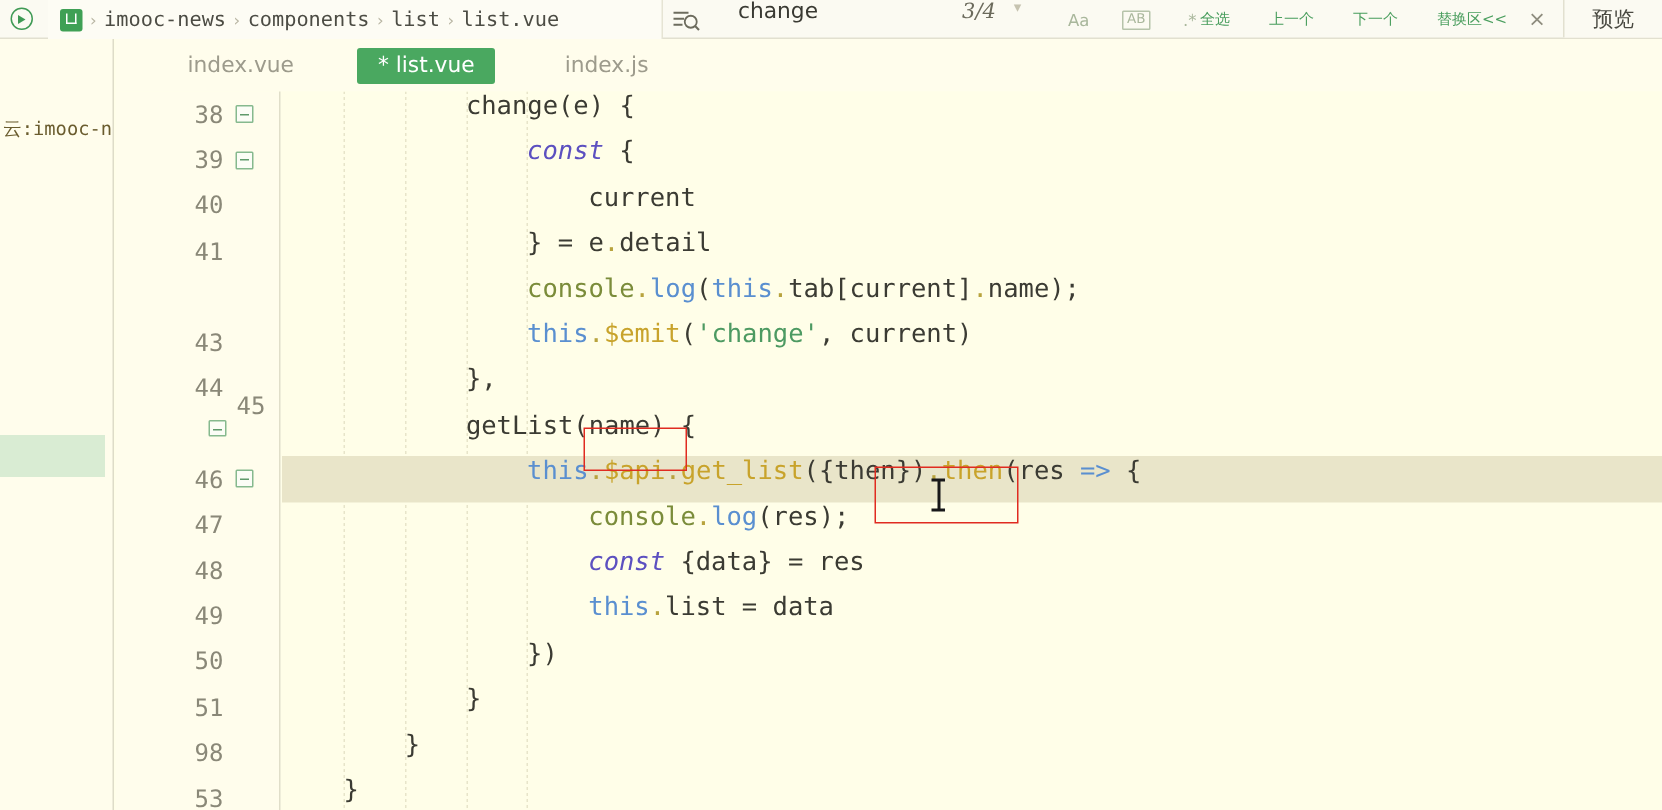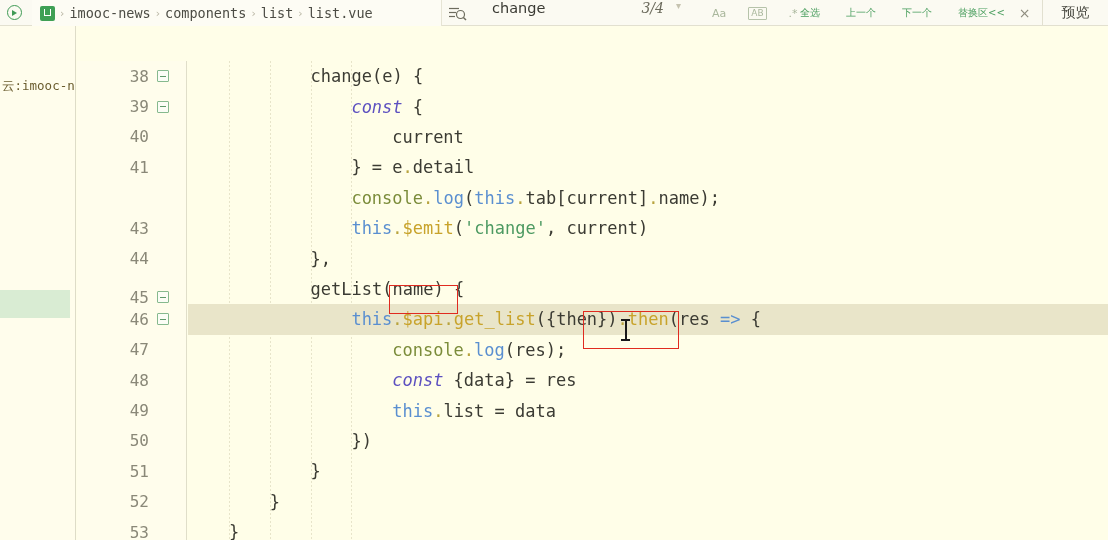--- a/index.html
+++ b/index.html
@@ -266,21 +266,21 @@
     overflow: hidden;
   }
   .activeline {
     position: absolute;
     left: -188px; width: 1108px; height: 30.4px;
     background: #e9e5c9;
   }
   .cline {
     position: absolute;
     left: 0; height: 30.4px;
-    display: flex; align-items: center;
+    display: flex; 
     font-family: "DejaVu Sans Mono", monospace;
     font-size: 17px;
     color: #3b3b33;
     white-space: pre;
     letter-spacing: 0px;
   }
   
   .iguide {
     position: absolute;
     top: 0; width: 1px; height: 479px;
@@ -382,20 +382,28 @@
 
   <div class="preview-btn">
     <span>预览</span>
   </div>
 
   <div class="sidebar">
     <div class="side-hl"></div>
     <div class="side-proj">云:imooc-n</div>
   </div>
 
+  <div class="tabbar">
+    <div class="tab-sp1"></div>
+    <div class="tab">index.vue</div>
+    <div class="tab-sp2"></div>
+    <div class="tab active">* list.vue</div>
+    <div class="tab-sp3"></div>
+    <div class="tab">index.js</div>
+  </div>
 
   <div class="gutter" id="gutter">
       <div class="gline" style="top: 0px;">
         <span class="gnum">38</span>
         <span class="fold"></span>
       </div>
       <div class="gline" style="top: 30.4px;">
         <span class="gnum">39</span>
         <span class="fold"></span>
       </div>
@@ -404,21 +412,21 @@
       </div>
       <div class="gline" style="top: 91.2px;">
         <span class="gnum">41</span>
       </div>
       <div class="gline" style="top: 152px;">
         <span class="gnum">43</span>
       </div>
       <div class="gline" style="top: 182.4px;">
         <span class="gnum">44</span>
       </div>
-      <div class="gline" style="top: 221px;">
+      <div class="gline" style="top: 200px; flex-direction: column;">
         <span class="gnum">45</span>
         <span class="fold"></span>
       </div>
       <div class="gline" style="top: 243.2px;">
         <span class="gnum">46</span>
         <span class="fold"></span>
       </div>
       <div class="gline" style="top: 273.6px;">
         <span class="gnum">47</span>
       </div>
@@ -428,21 +436,21 @@
       <div class="gline" style="top: 334.4px;">
         <span class="gnum">49</span>
       </div>
       <div class="gline" style="top: 364.8px;">
         <span class="gnum">50</span>
       </div>
       <div class="gline" style="top: 395.2px;">
         <span class="gnum">51</span>
       </div>
       <div class="gline" style="top: 425.6px;">
-        <span class="gnum">52</span>
+        <span class="gnum">98</span>
       </div>
       <div class="gline" style="top: 456px;">
         <span class="gnum">53</span>
       </div>
     </div>
 
   <div class="code" id="code">
       <div class="iguide" style="left: 41px;"></div>
       <div class="iguide" style="left: 81.8px;"></div>
       <div class="iguide" style="left: 122.6px;"></div>

